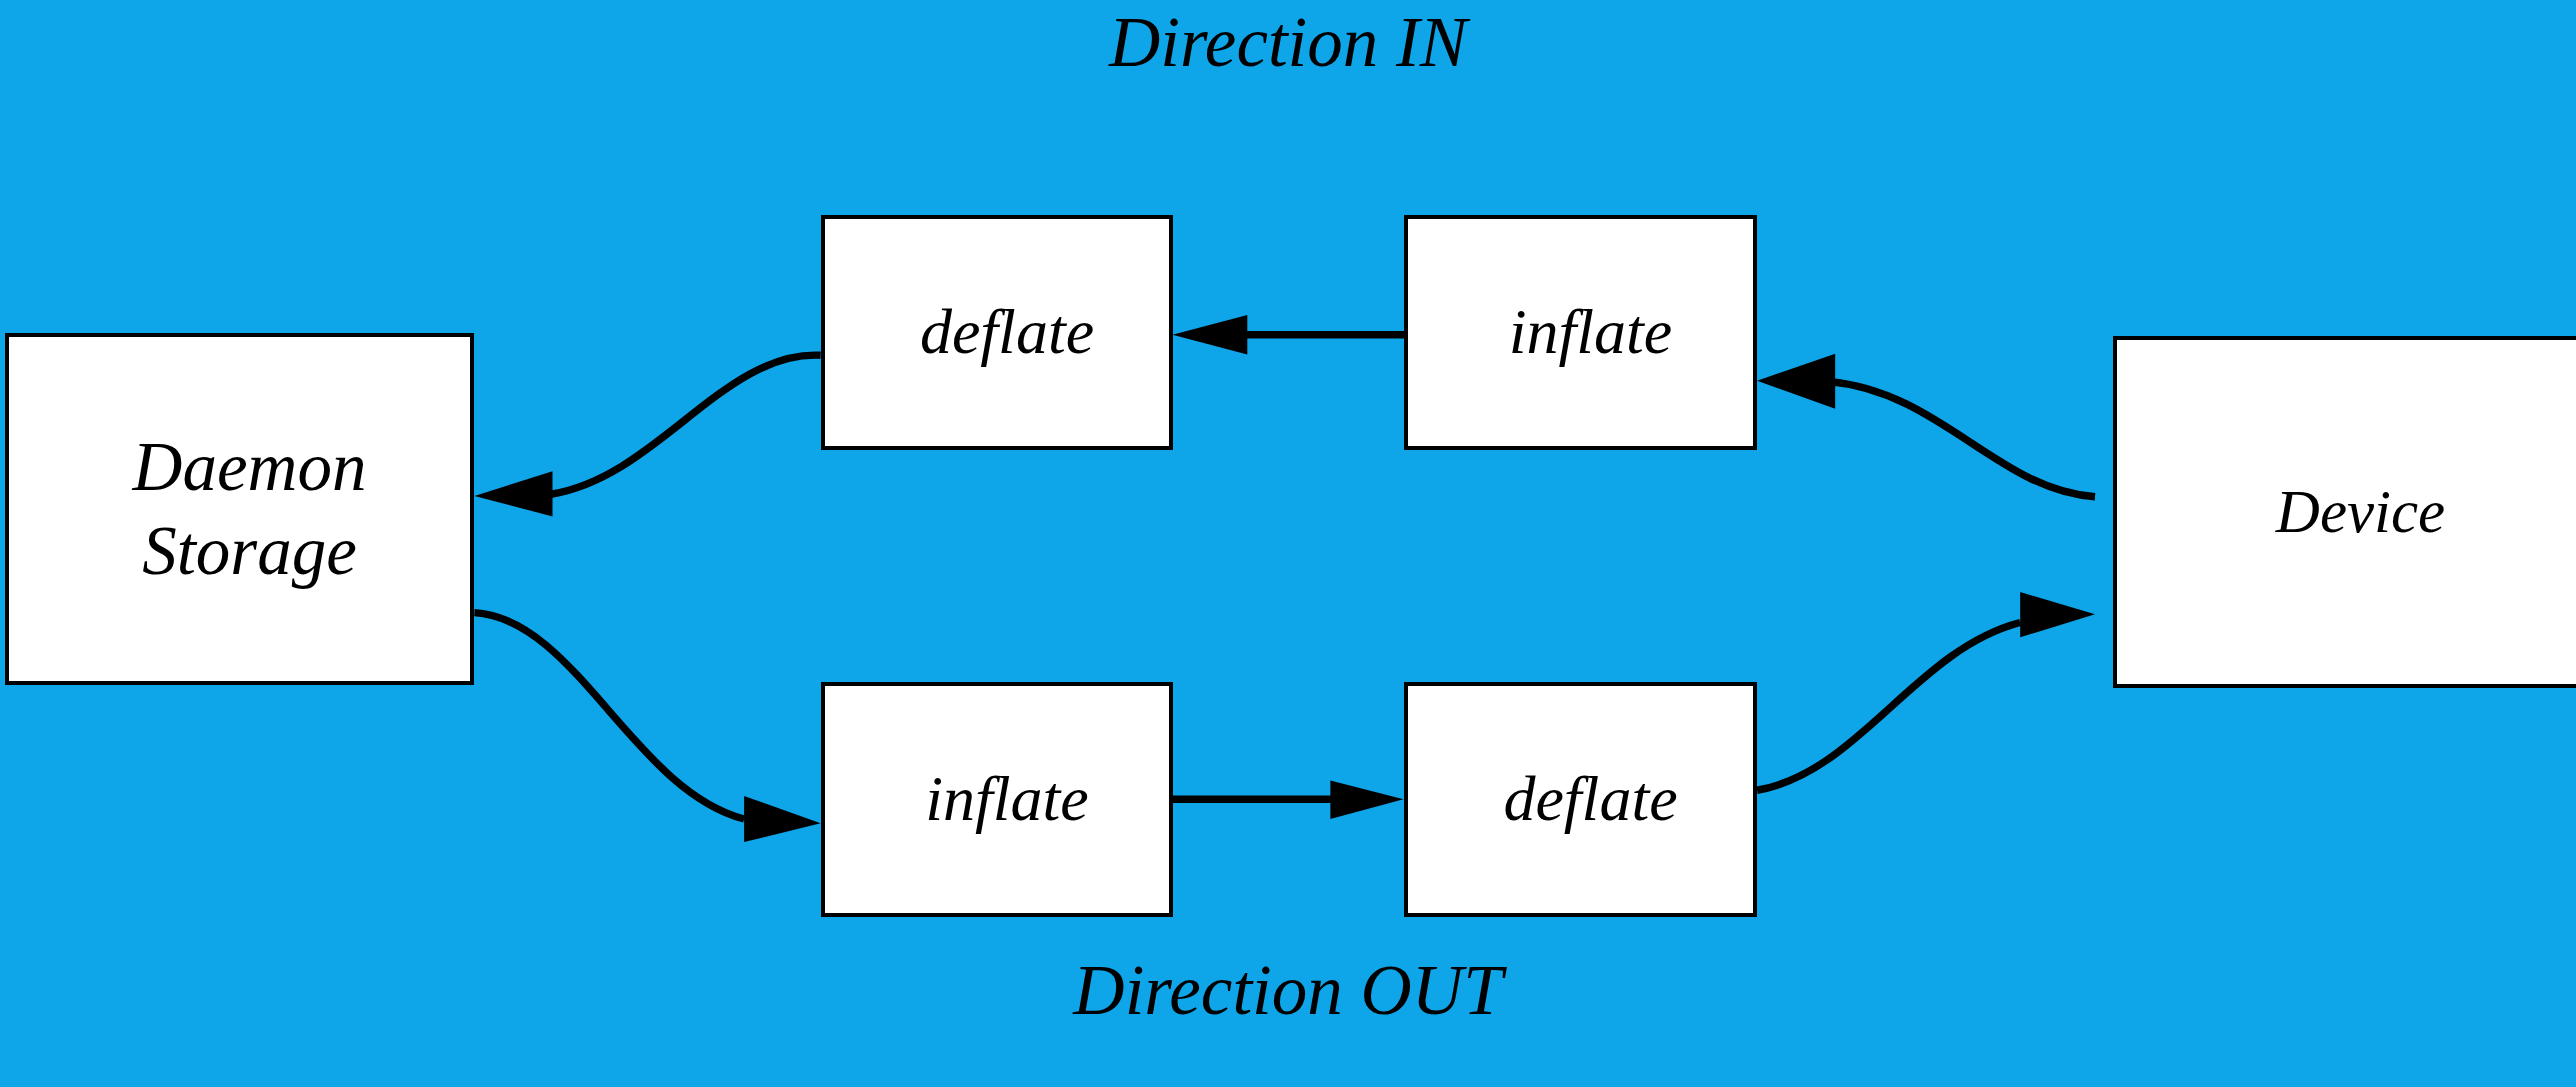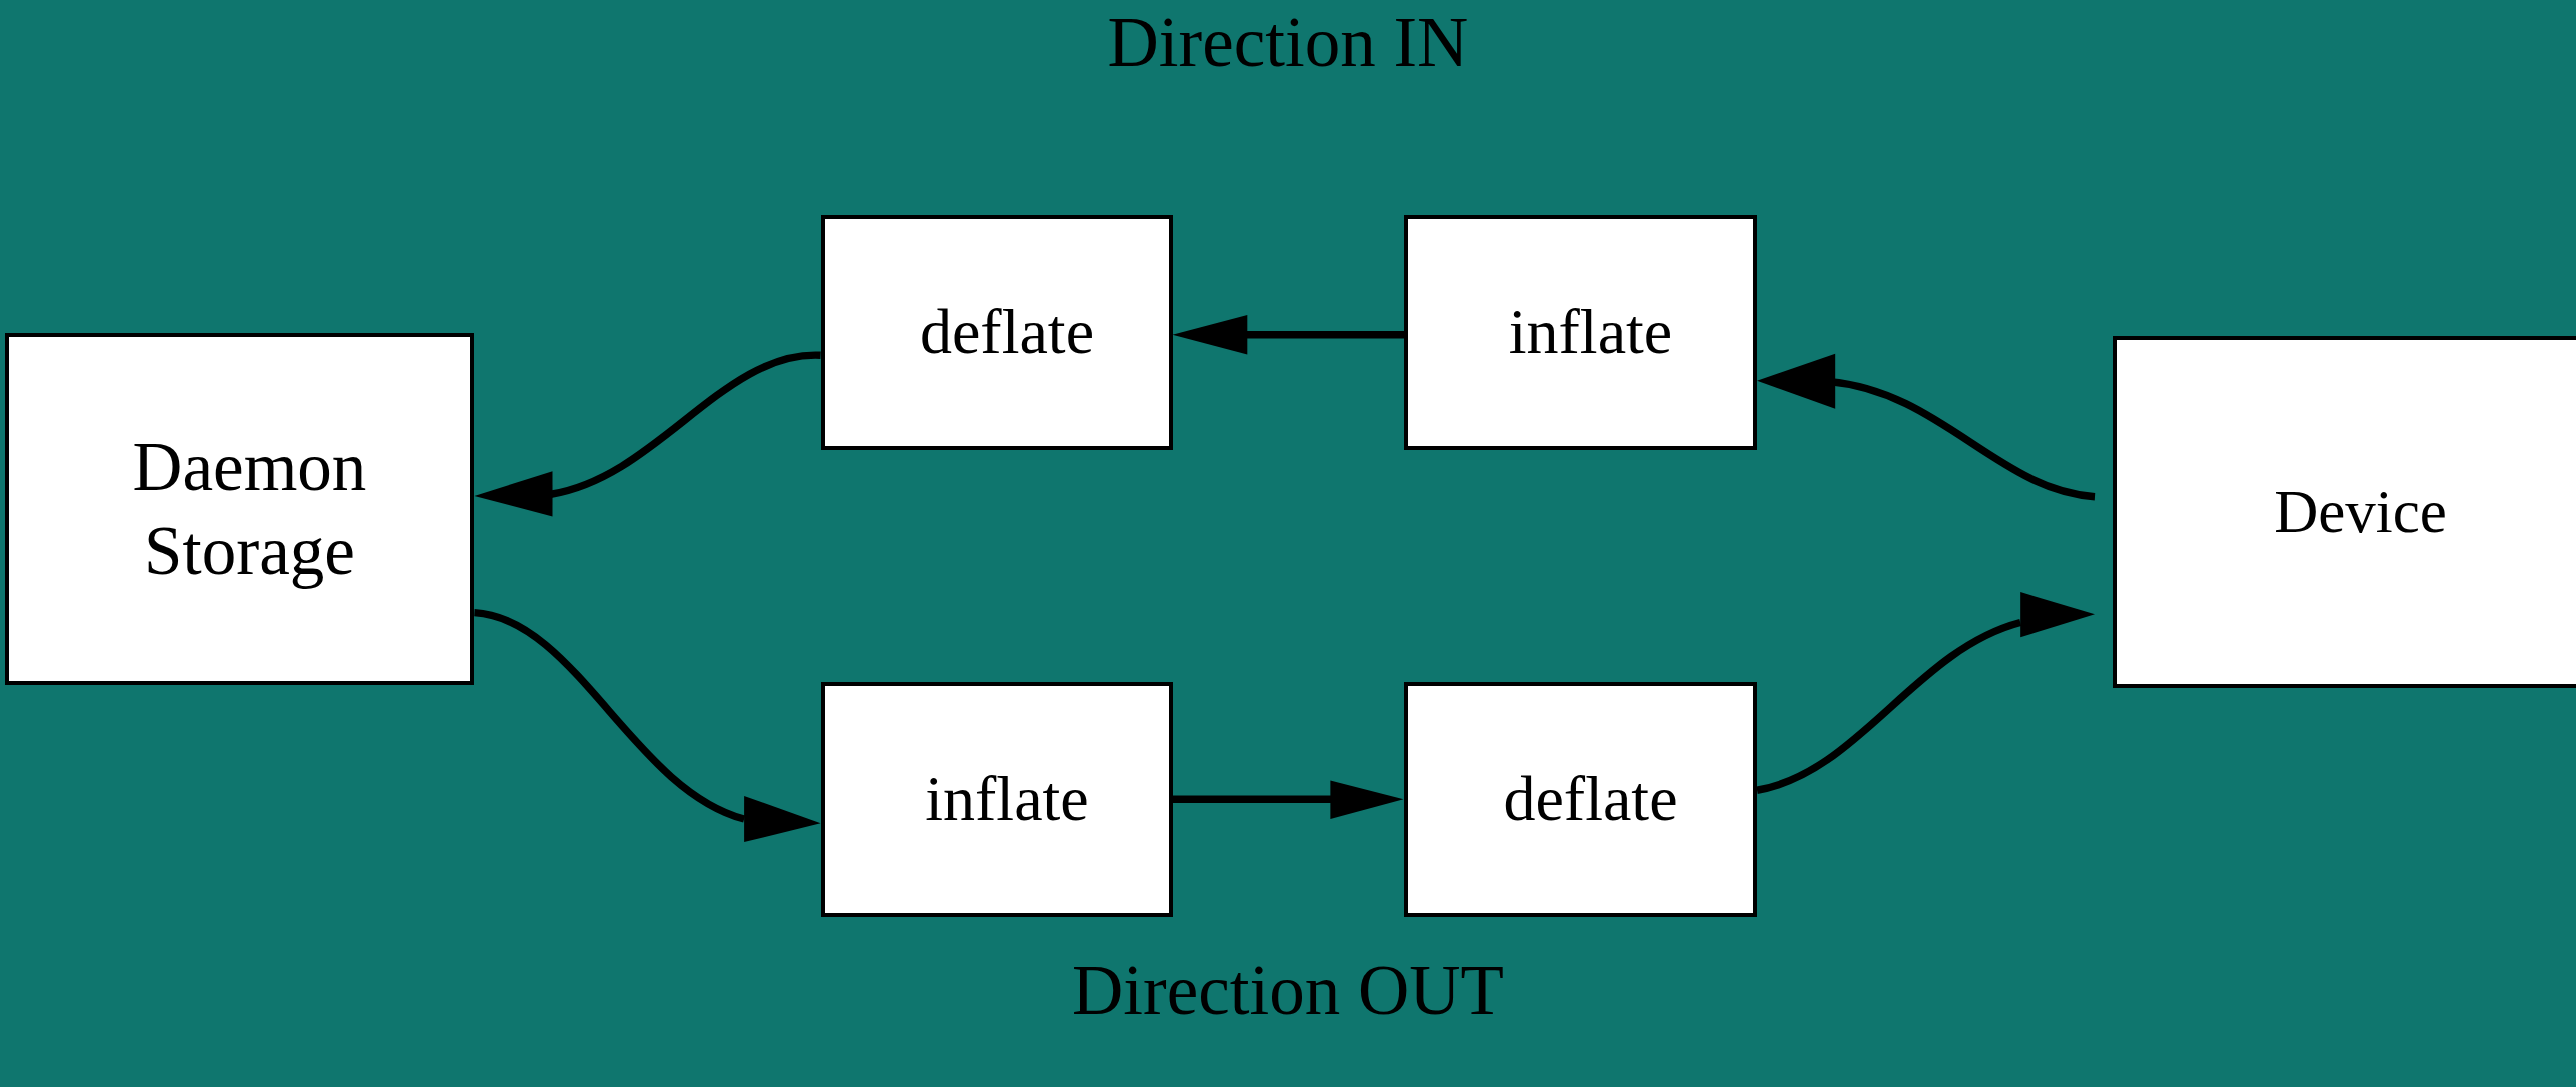--- a/index.html
+++ b/index.html
@@ -5,23 +5,24 @@
 <style>
   html, body {
     margin: 0;
     padding: 0;
     background: #ffffff;
   }
   #canvas {
     position: relative;
     width: 2576px;
     height: 1088px;
-    background: #0f766e;
+    background: #0ea5e9;
     overflow: hidden;
     font-family: "Liberation Serif", "DejaVu Serif", serif;
+    font-style: italic;
   }
   .diagram-svg {
     position: absolute;
     left: 0;
     top: 0;
     width: 2576px;
     height: 1088px;
   }
   .node-box {
     position: absolute;

